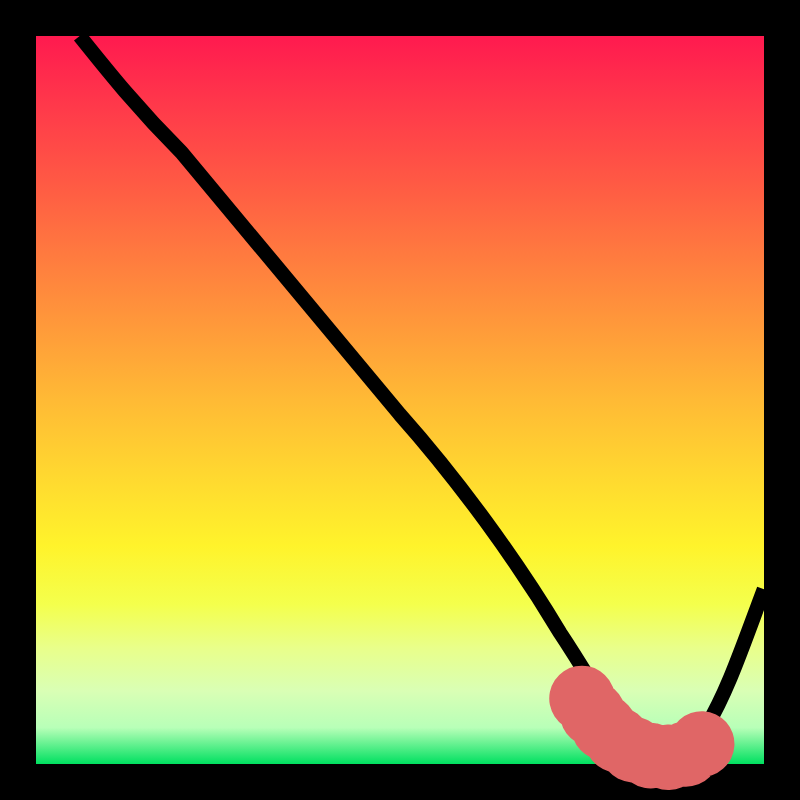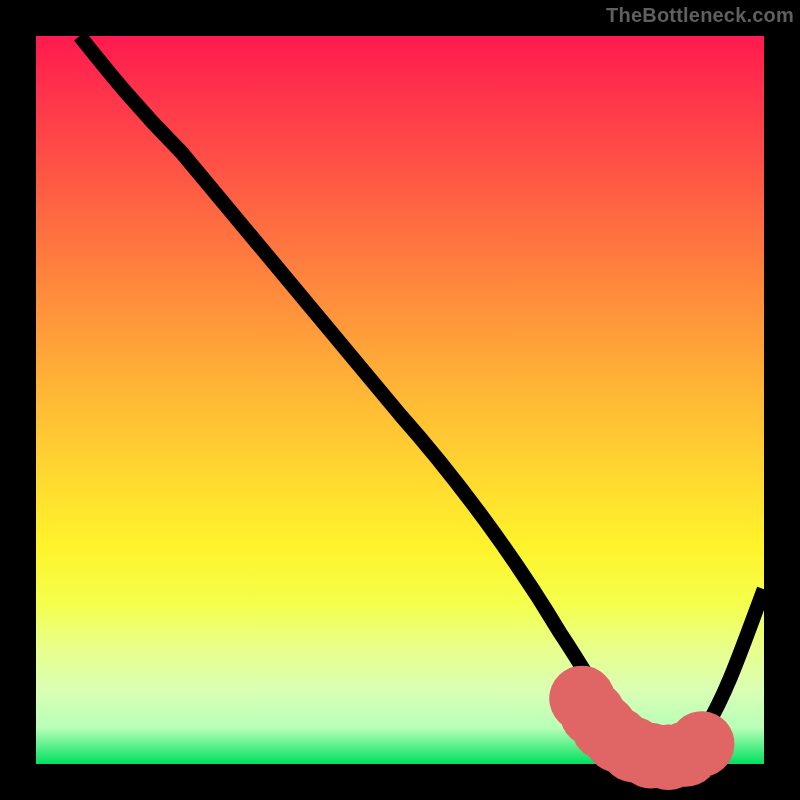--- a/index.html
+++ b/index.html
@@ -93,14 +93,13 @@
                C 89 99, 90 98, 92 95
                C 95 90, 97 84, 100 76"></path>
 
       <path class="minwin" stroke-dasharray="0.1 2.4" d="M 75 91
                C 77 94, 79 96.5, 82 98
                C 84 99, 86 99.2, 88 99
                C 90 98.6, 91.5 97.5, 93 95.5" style="stroke: rgb(224, 102, 102);"></path>
     </svg>
   </div>
 
-  <div class="watermark">TheBottleneck.com</div>
 </div>
 
 </body></html>

